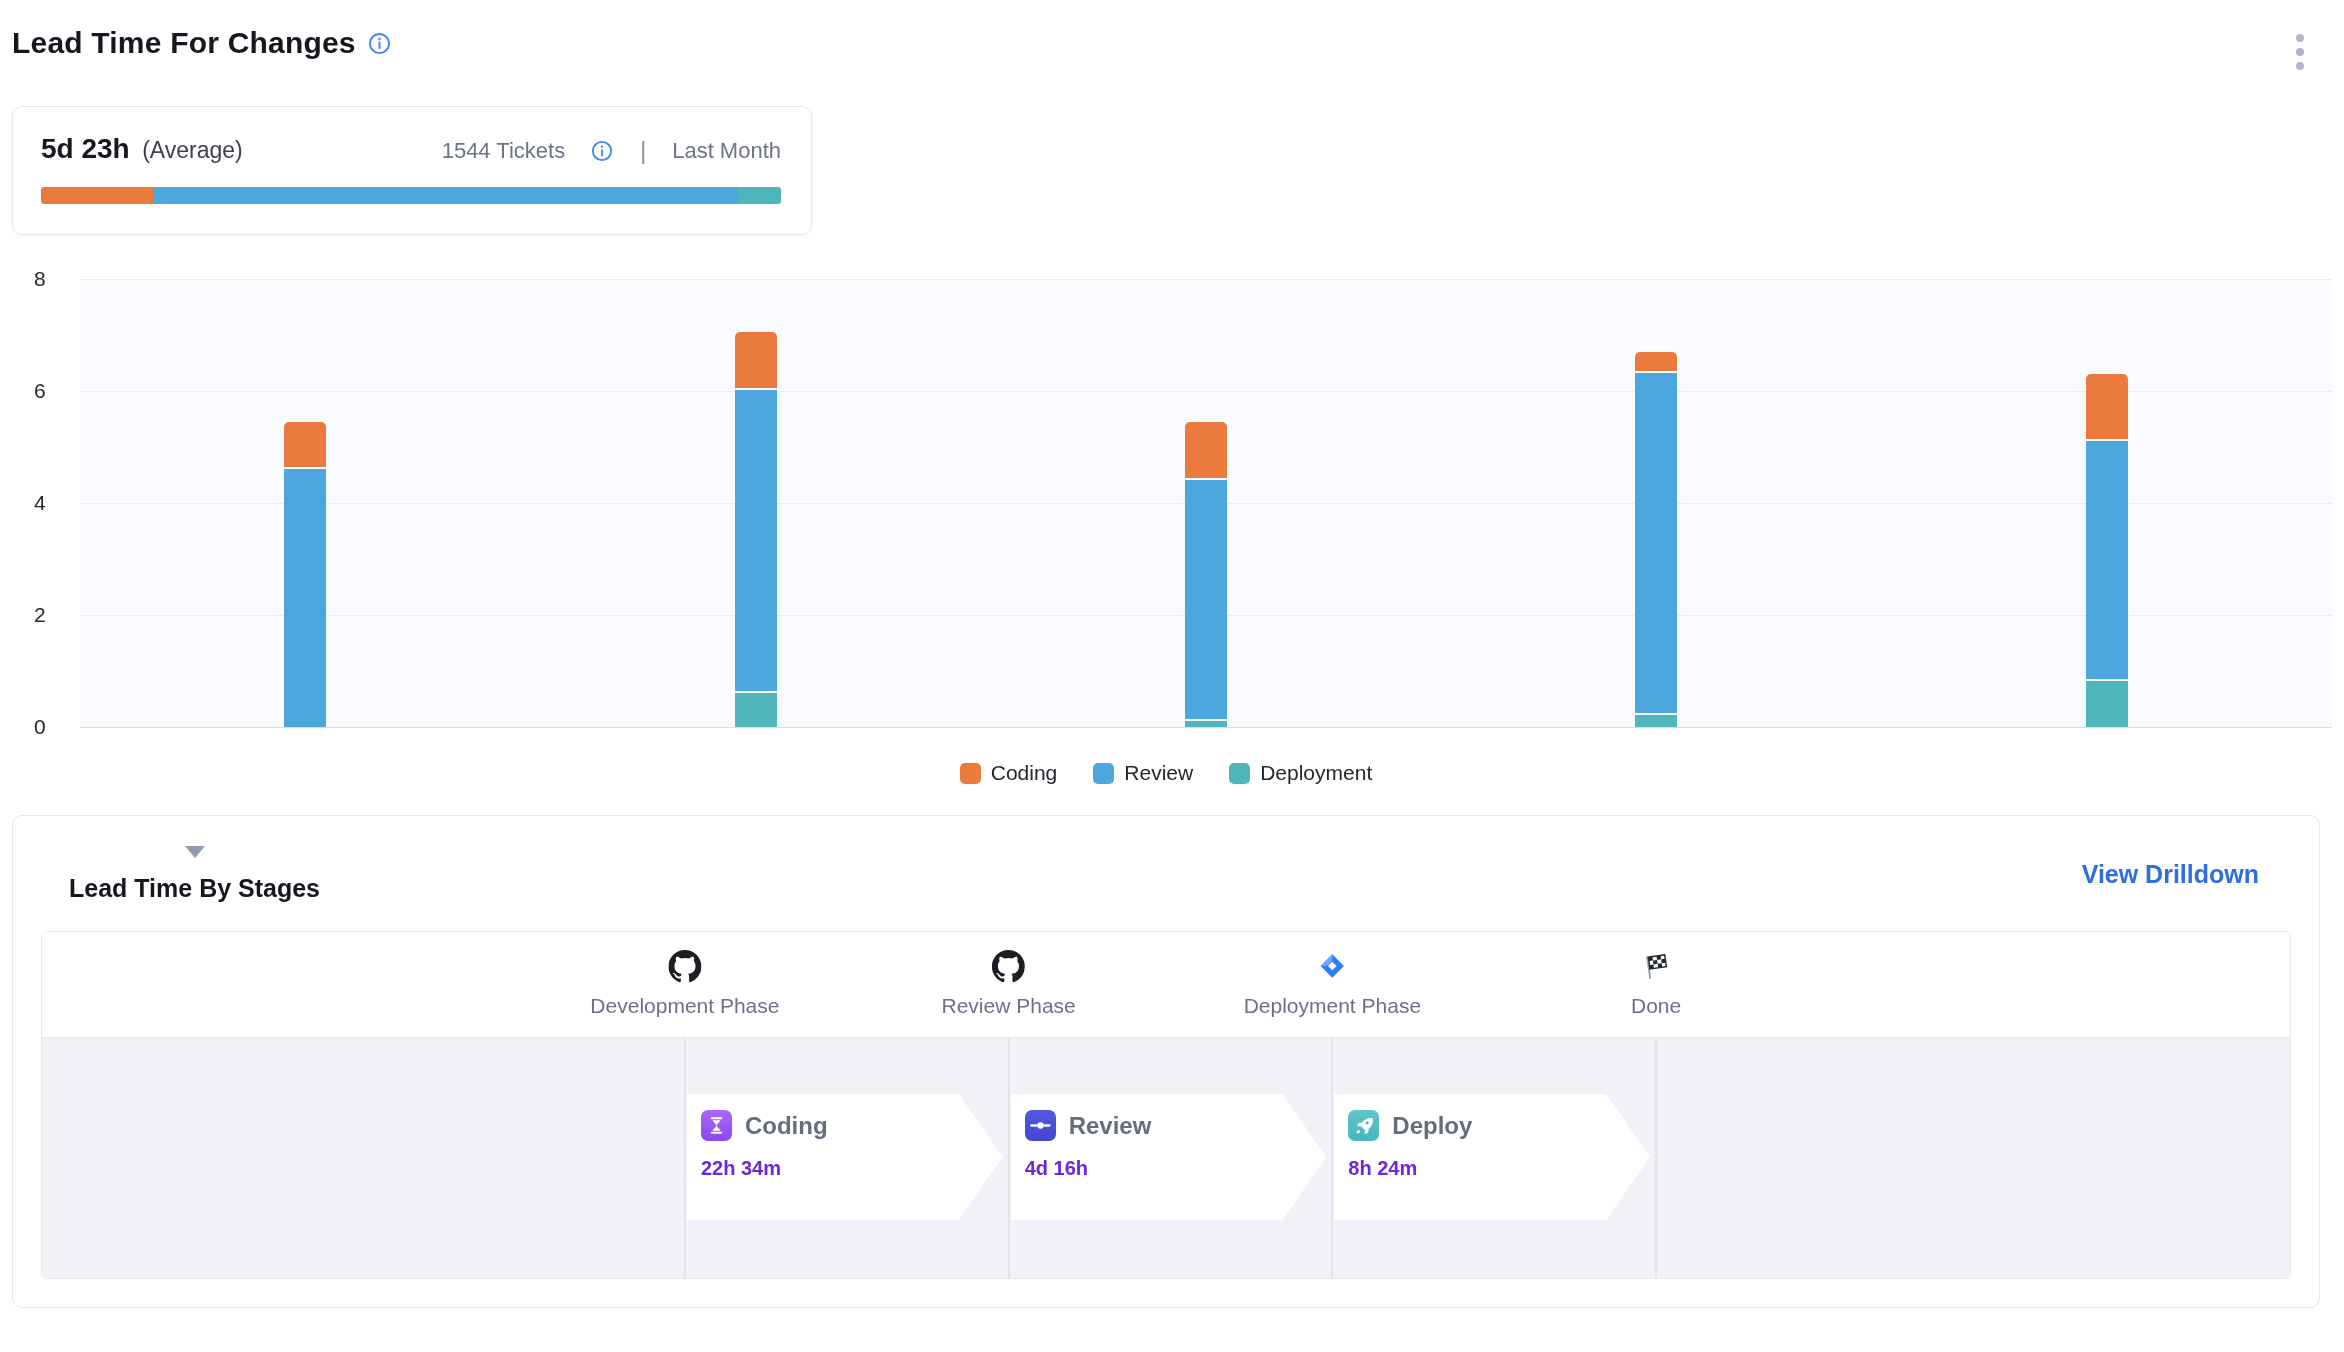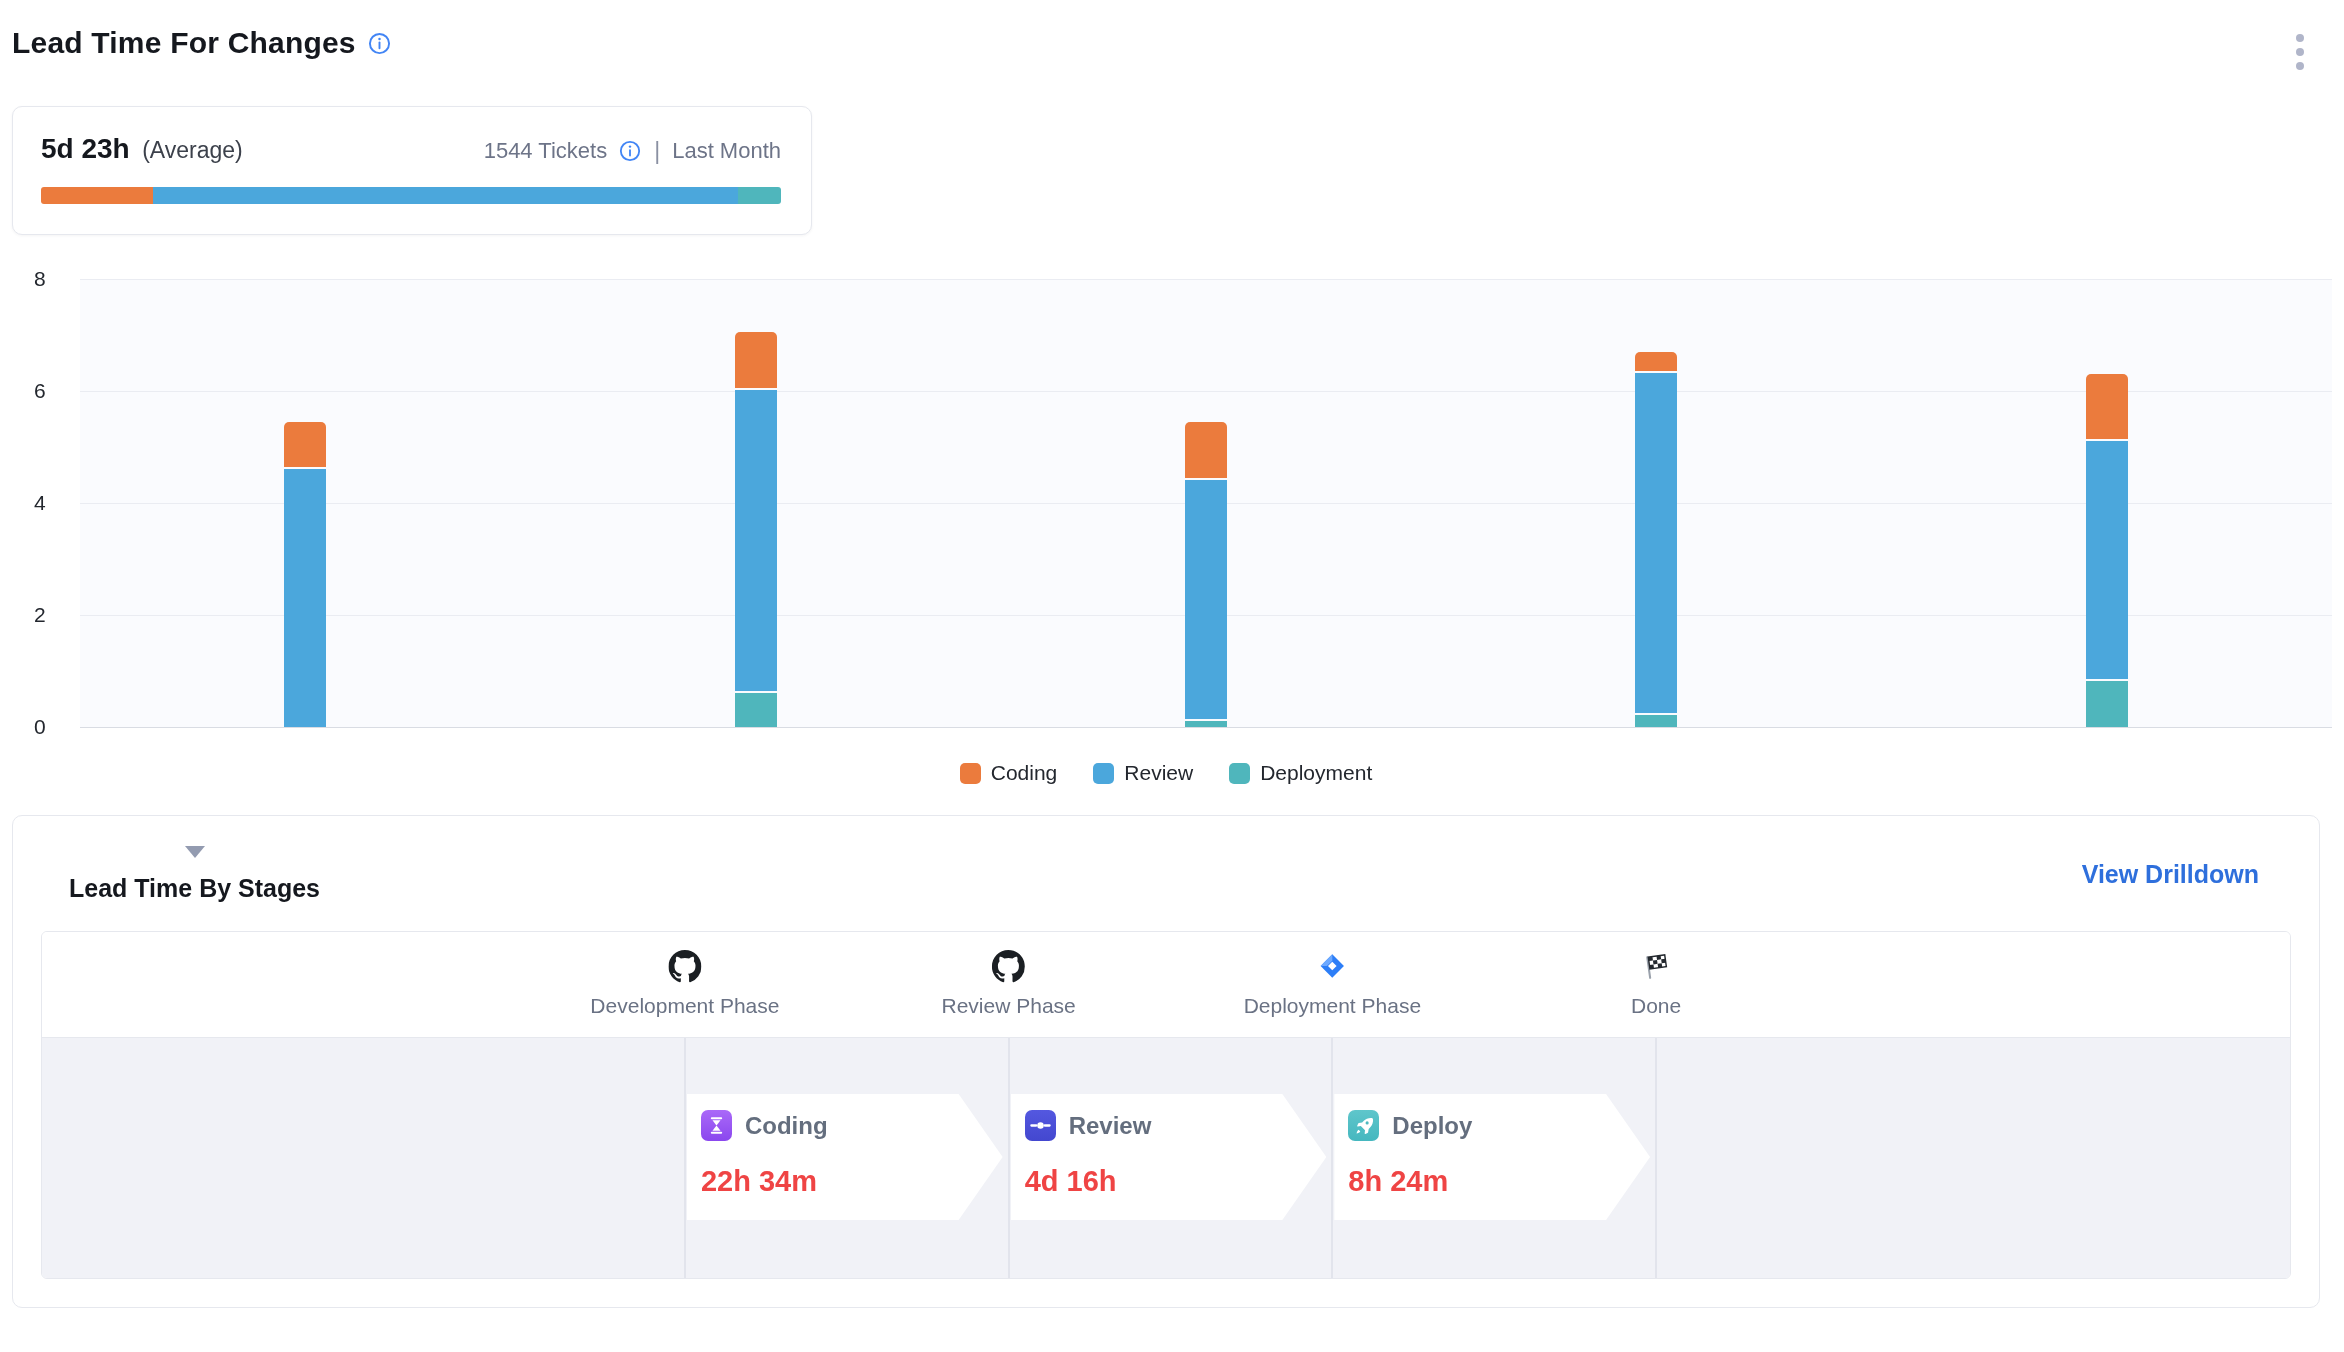--- a/index.html
+++ b/index.html
@@ -14,21 +14,21 @@
   .info-ic { width:23px; height:23px; display:inline-block; }
   .kebab { width:40px; height:64px; display:flex; flex-direction:column; align-items:center; justify-content:center; gap:6px; cursor:pointer; }
   .kebab i { width:8px; height:8px; border-radius:50%; background:#b0b5c9; display:block; }
 
   
   .sum-card { width:800px; margin-top:22px; border:1px solid #e6e8ee; border-radius:10px; background:#fff;
               box-shadow:0 1px 3px rgba(30,40,60,.05); padding:26px 30px 30px 28px; }
   .sum-top { display:flex; align-items:baseline; justify-content:space-between; }
   .sum-avg { font-size:28px; font-weight:700; color:#15181e; }
   .sum-avg-suffix { font-size:23px; font-weight:400; color:#3c414b; margin-left:8px; }
-  .sum-right { display:flex; align-items:center; gap:12px; font-size:22px; color:#6d7488; }
+  .sum-right { display:flex; align-items:center; gap:26px; font-size:22px; color:#6d7488; }
   .sum-sep { color:#8a90a2; font-size:23px; }
   .dist-bar { display:flex; height:17px; margin-top:22px; border-radius:3px; overflow:hidden; }
   .dist-bar .seg { height:100%; }
 
   
   .chart-wrap { margin-top:44px; }
   .plot { position:relative; margin-left:68px; width:2252px; height:448px; background:#fafbfe; }
   .gridline { position:absolute; left:0; right:0; height:1px; background:#eaecf2; }
   .gridline.zero { background:#d9dce3; }
   .ytick { position:absolute; left:-46px; width:36px; text-align:left; font-size:21px; color:#23272e; transform:translateY(-50%); }
@@ -57,21 +57,21 @@
   .phase .ph-ic { height:36px; display:flex; align-items:center; justify-content:center; }
   .phase .ph-label { margin-top:10px; font-size:21px; color:#6a7284; }
   .stage-body { position:relative; height:240px; background:#f1f2f7; }
   .vdiv { position:absolute; top:0; bottom:0; width:2px; background:#e2e4ec; }
   .stage-card { position:absolute; top:56px; height:126px; background:#fff; cursor:pointer;
                 clip-path:polygon(0 0, calc(100% - 44px) 0, 100% 50%, calc(100% - 44px) 100%, 0 100%);
                 padding:16px 0 0 14px; }
   .sc-row { display:flex; align-items:center; gap:13px; }
   .sc-ic { width:31px; height:31px; border-radius:7px; display:flex; align-items:center; justify-content:center; flex:none; }
   .sc-label { font-size:24px; font-weight:700; color:#646e7e; }
-  .sc-time { margin-top:24px; font-size:29px; font-weight:700; color:#ef4444; }
+  .sc-time { margin-top:16px; font-size:20px; font-weight:700; color:#6d28d9; }
 </style>
 </head>
 <body>
 
 <div class="page">
 
   <div class="hdr-row">
     <div class="hdr-left">
       <span class="page-title">Lead Time For Changes</span>
       <span class="info-ic">

